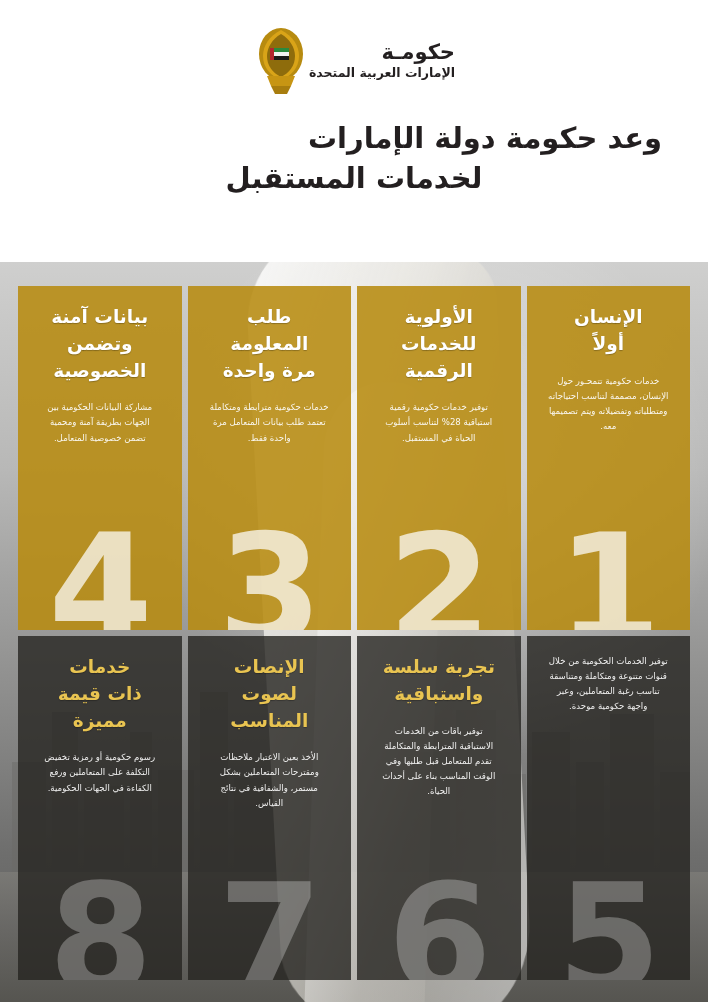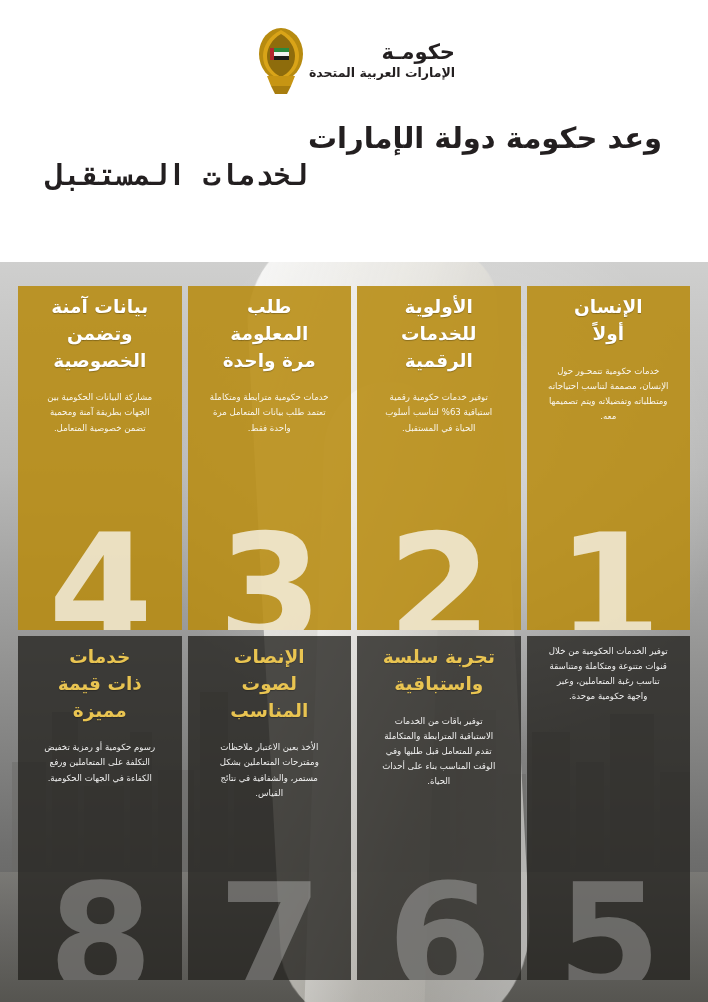--- a/index.html
+++ b/index.html
@@ -51,21 +51,21 @@
     padding-left:46px;
   }
   .title-line{
     font-size:29px;
     font-weight:bold;
     color:#231f20;
     letter-spacing:1px;
     line-height:1.38;
     white-space:nowrap;
   }
-  .title-line.l2{ text-align:left;font-family:Liberation Mono, monospace; }
+  .title-line.l2{ text-align:center; }
 
   
   .band{
     position:relative;
     width:708px;
     height:740px;
     overflow:hidden;
     background:#8e8d8a;
   }
   .photo{
@@ -113,21 +113,21 @@
     grid-template-columns:repeat(4,1fr);
     grid-template-rows:1fr 1fr;
     column-gap:6px;
     row-gap:6px;
     padding:24px 18px 22px 18px;
     box-sizing:border-box;
   }
   .card{
     position:relative;
     overflow:hidden;
-    padding:8px 14px 8px 14px;
+    padding:18px 14px 8px 14px;
     box-sizing:border-box;
     color:#ffffff;
     text-align:center;
     background:rgba(183,139,16,0.88);
   }
   .card.dark{
     background:rgba(38,36,33,0.80);
   }
   .card .c-title{
     font-size:18.5px;
@@ -230,21 +230,21 @@
         <p class="c-desc">خدمات حكومية تتمحـور حول الإنسان، مصممة لتناسب احتياجاته ومتطلباته وتفضيلاته ويتم تصميمها معه.</p>
         <div class="c-num">1</div>
       </div>
 
       <div class="card">
         <div class="c-title">
           <span>الأولوية</span><br>
           <span>للخدمات</span><br>
           <span>الرقمية</span>
         </div>
-        <p class="c-desc">توفير خدمات حكومية رقمية استباقية 63% لتناسب أسلوب الحياة في المستقبل.</p>
+        <p class="c-desc">توفير خدمات حكومية رقمية استباقية 28% لتناسب أسلوب الحياة في المستقبل.</p>
         <div class="c-num">2</div>
       </div>
 
       <div class="card">
         <div class="c-title">
           <span>طلب</span><br>
           <span>المعلومة</span><br>
           <span>مرة واحدة</span>
         </div>
         <p class="c-desc">خدمات حكومية مترابطة ومتكاملة تعتمد طلب بيانات المتعامل مرة واحدة فقط.</p>

